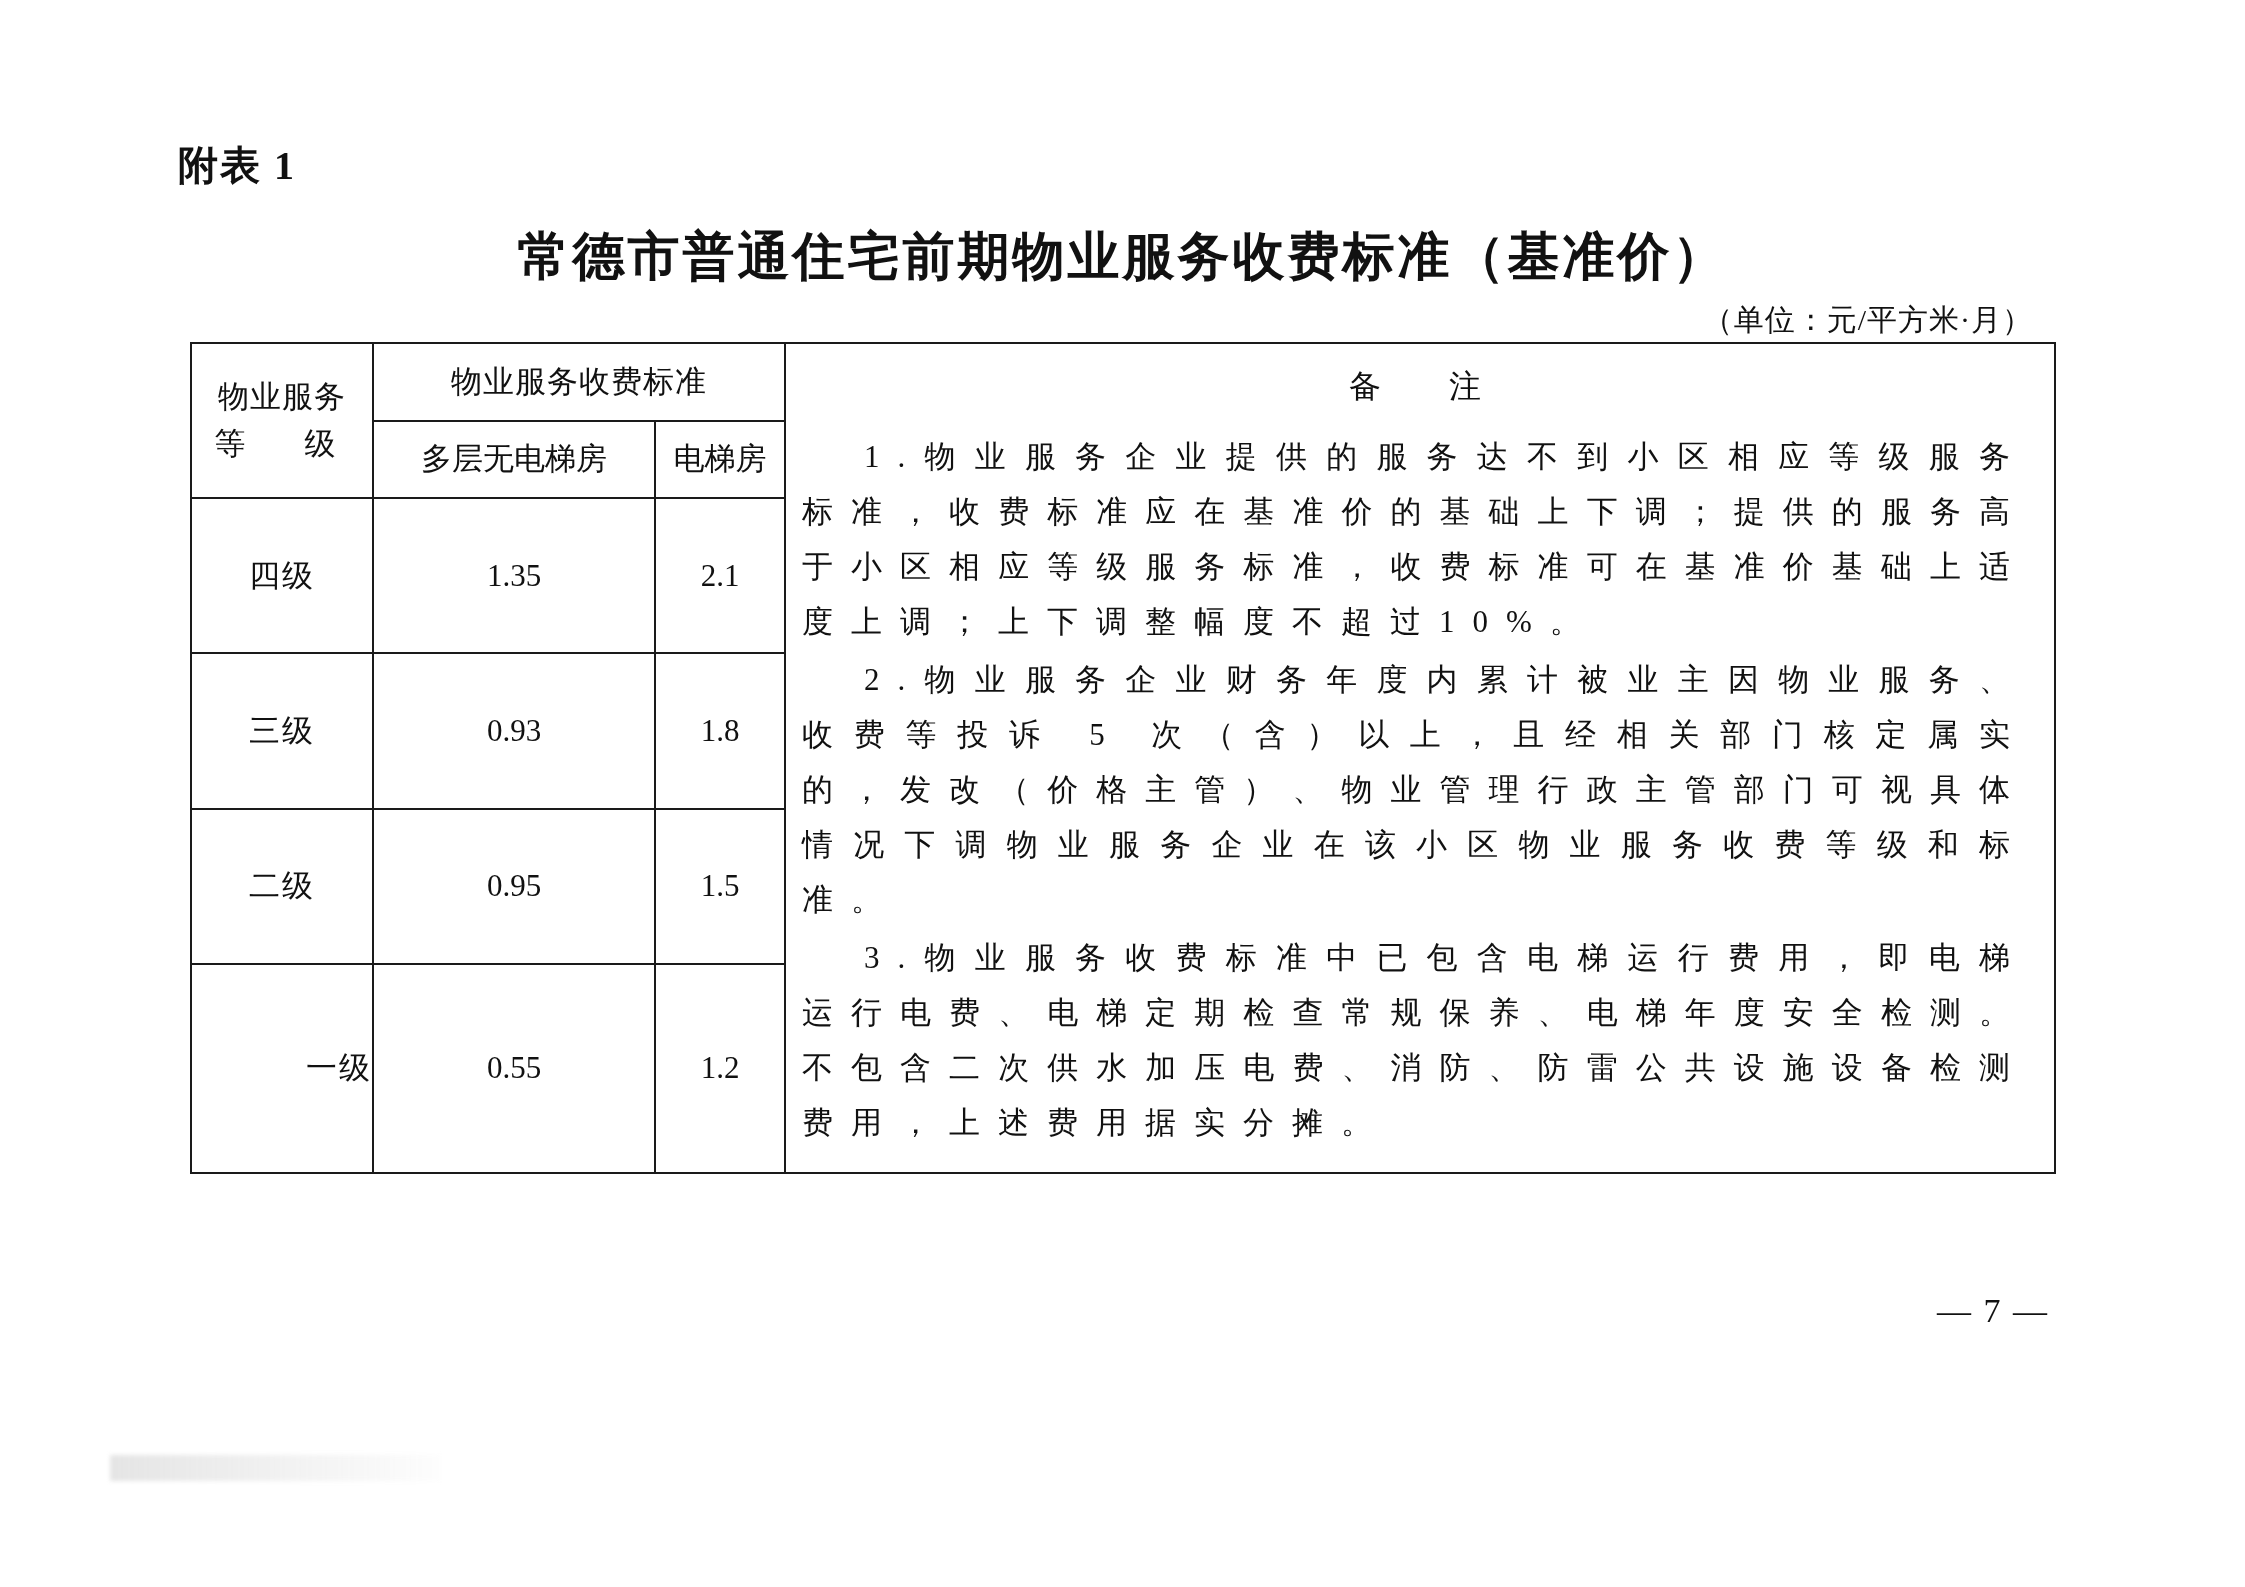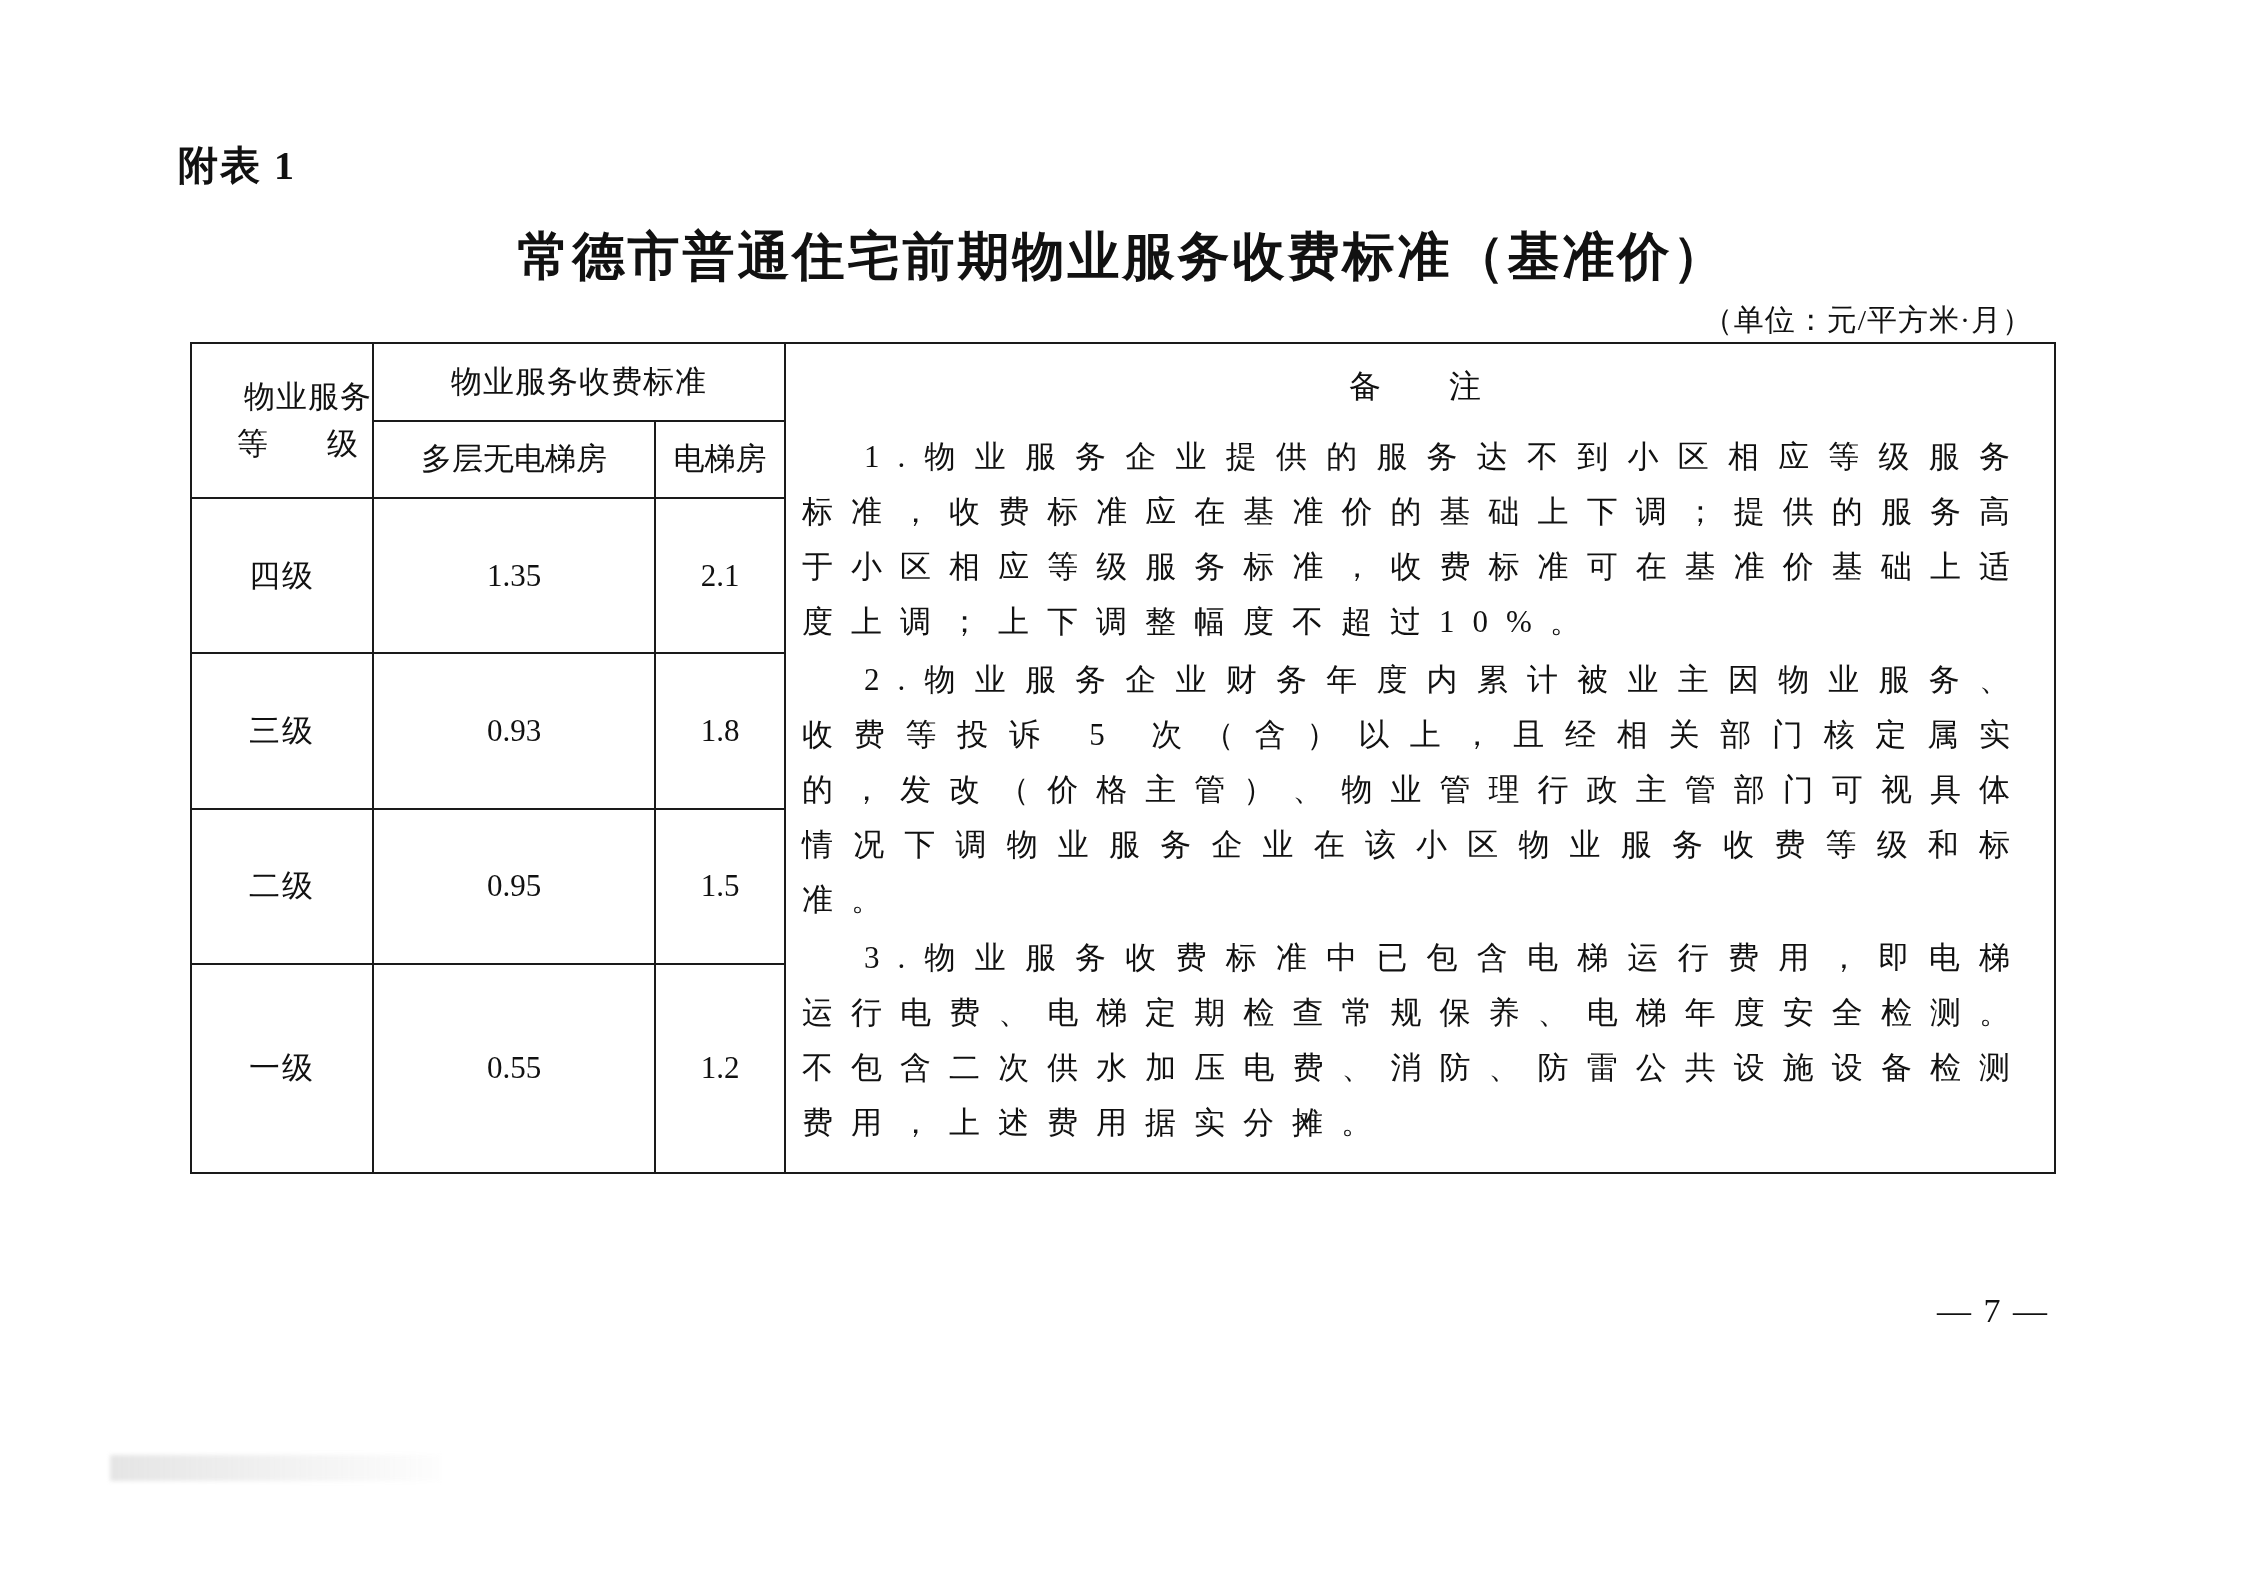--- a/index.html
+++ b/index.html
@@ -61,21 +61,21 @@
     vertical-align: middle;
     font-weight: normal;
     font-size: 31px;
   }
   .col-grade { width: 182px; }
   .col-nolift { width: 282px; }
   .col-lift { width: 130px; }
   .col-note  { width: 1270px; }
   .hdr-grade {
     height: 116px;
-    text-align: right;
+    text-align: center;
     line-height: 1.5;
     font-size: 31px;
     letter-spacing: 1px;
   }
   .hdr-grade .l1 { display: block; }
   .hdr-grade .l2 { display: block; letter-spacing: 14px; }
   .hdr-fee {
     height: 58px;
     text-align: center;
     font-size: 31px;
@@ -179,21 +179,21 @@
         <td class="grade-cell">三级</td>
         <td class="value-cell">0.93</td>
         <td class="value-cell">1.8</td>
       </tr>
       <tr>
         <td class="grade-cell">二级</td>
         <td class="value-cell">0.95</td>
         <td class="value-cell">1.5</td>
       </tr>
       <tr>
-        <td class="grade-cell" style="height:160px;">一级</td>
+        <td class="grade-cell" style="height:160px;text-align:right;">一级</td>
         <td class="value-cell">0.55</td>
         <td class="value-cell">1.2</td>
       </tr>
     </tbody>
   </table>
 
   <div class="page-number">— 7 —</div>
 
   <div class="scan-smudge"></div>
 </div>

